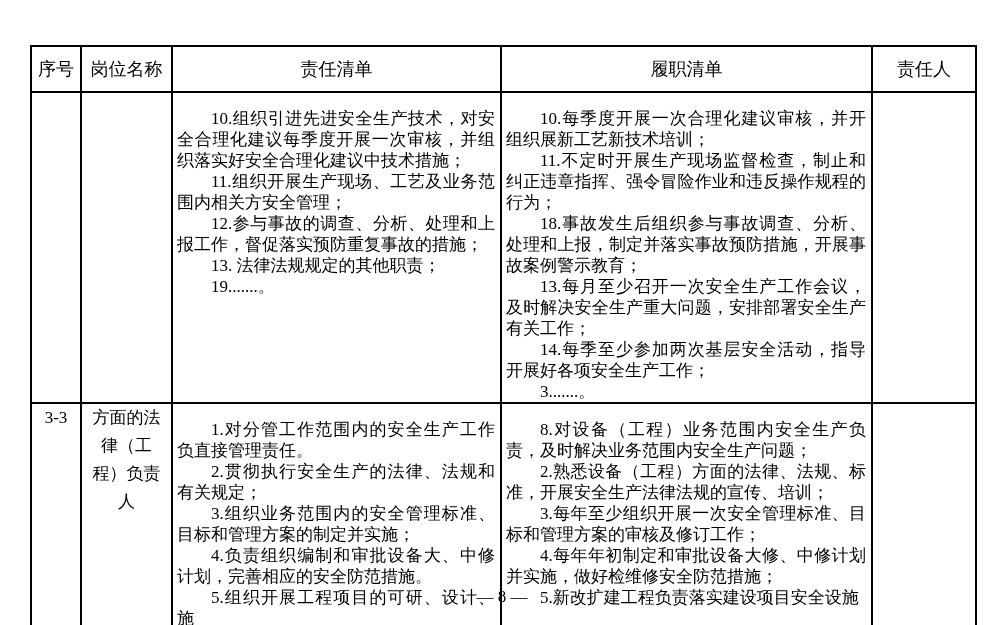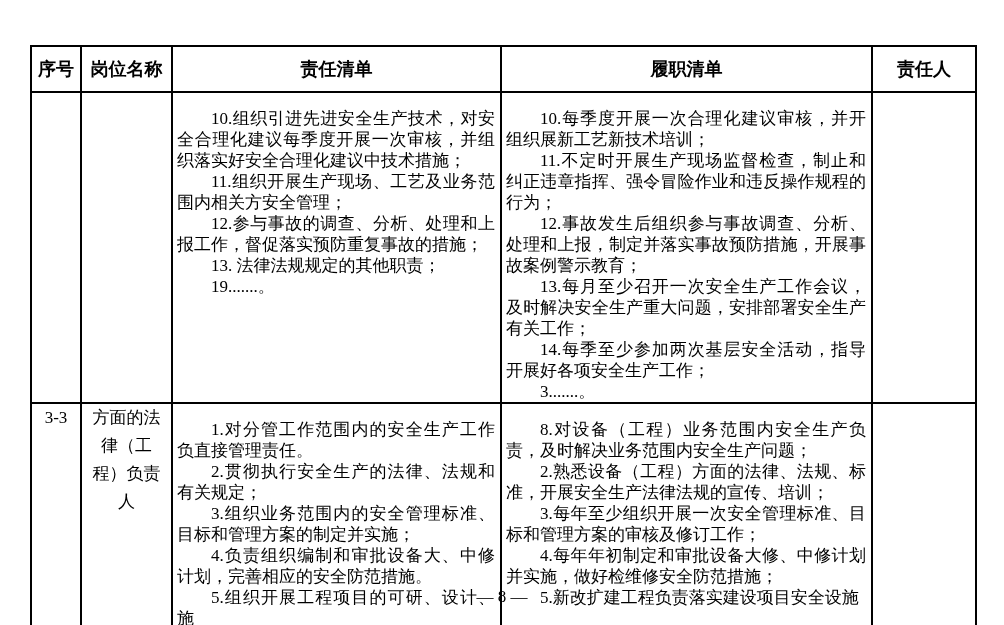--- a/index.html
+++ b/index.html
@@ -26,21 +26,21 @@
     border: 2px solid #000000;
     padding: 0;
     vertical-align: top;
     overflow: hidden;
   }
   .resp-table th {
     height: 46px;
     vertical-align: middle;
     text-align: center;
     font-size: 18px;
-    font-weight: bold;
+    font-weight: normal;
     font-family: "Liberation Sans", "DejaVu Sans", sans-serif;
   }
   .cell-content {
     padding: 3px 5px 0 4px;
     font-size: 17px;
     line-height: 21px;
     text-align: justify;
     margin-top: 12px;
   }
   .cell-content p.item {
@@ -99,21 +99,21 @@
           <p class="item">11.组织开展生产现场、工艺及业务范围内相关方安全管理；</p>
           <p class="item">12.参与事故的调查、分析、处理和上报工作，督促落实预防重复事故的措施；</p>
           <p class="item">13. 法律法规规定的其他职责；</p>
           <p class="item">19.......。</p>
         </div>
       </td>
       <td>
         <div class="cell-content">
           <p class="item">10.每季度开展一次合理化建议审核，并开组织展新工艺新技术培训；</p>
           <p class="item">11.不定时开展生产现场监督检查，制止和纠正违章指挥、强令冒险作业和违反操作规程的行为；</p>
-          <p class="item">12.事故发生后组织参与事故调查、分析、处理和上报，制定并落实事故预防措施，开展事故案例警示教育；</p>
+          <p class="item">18.事故发生后组织参与事故调查、分析、处理和上报，制定并落实事故预防措施，开展事故案例警示教育；</p>
           <p class="item">13.每月至少召开一次安全生产工作会议，及时解决安全生产重大问题，安排部署安全生产有关工作；</p>
           <p class="item">14.每季至少参加两次基层安全活动，指导开展好各项安全生产工作；</p>
           <p class="item">3.......。</p>
         </div>
       </td>
       <td></td>
     </tr>
 
     <tr class="row-main">
       <td class="seq-cell">3-3</td>

